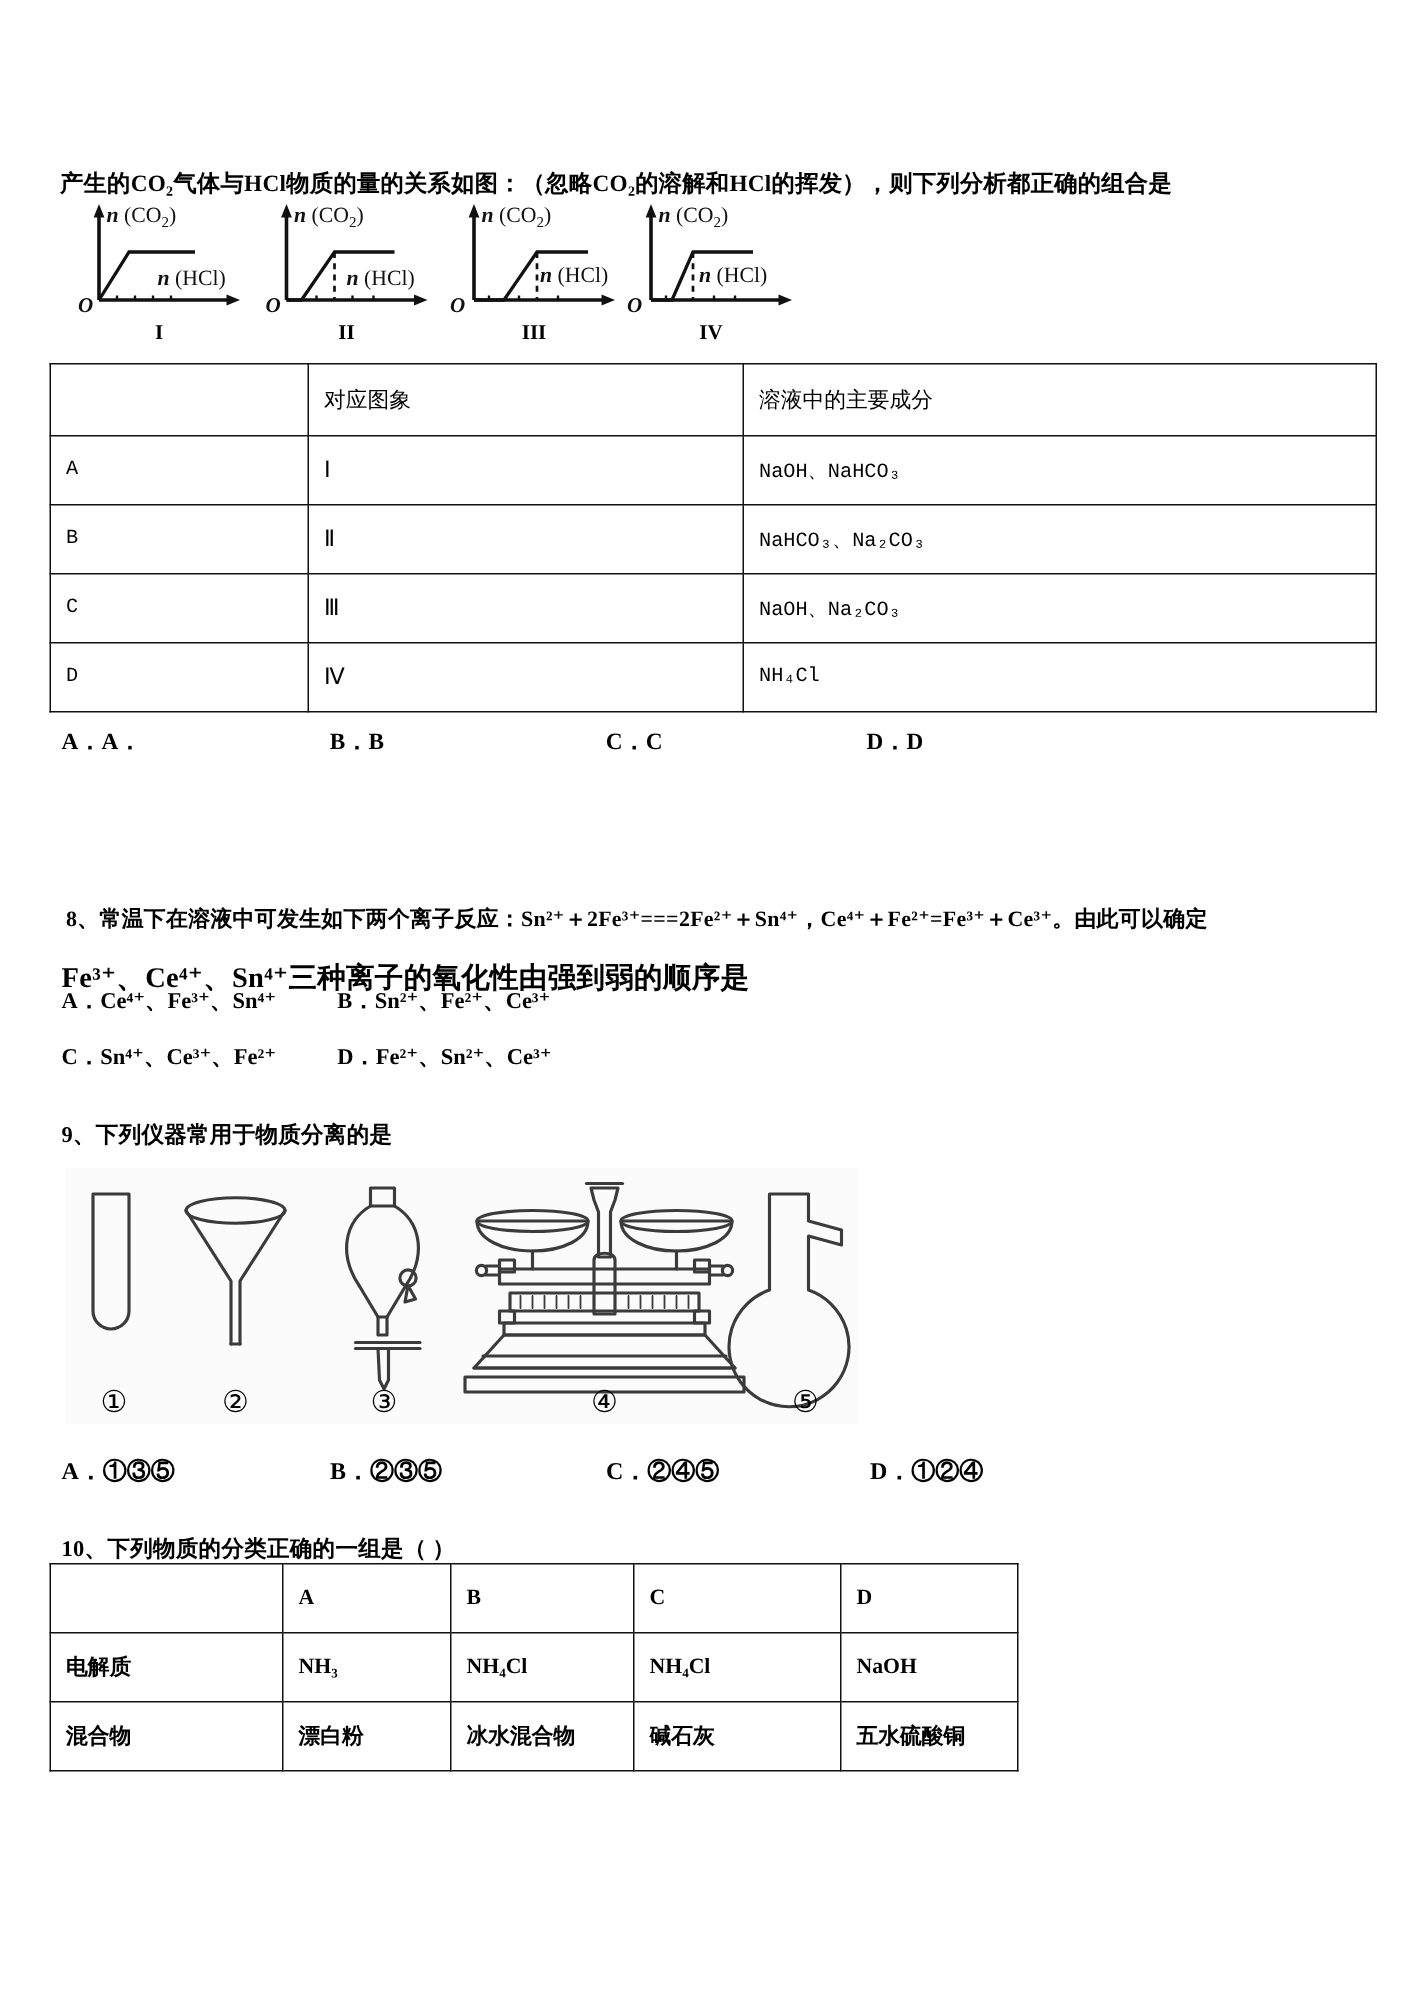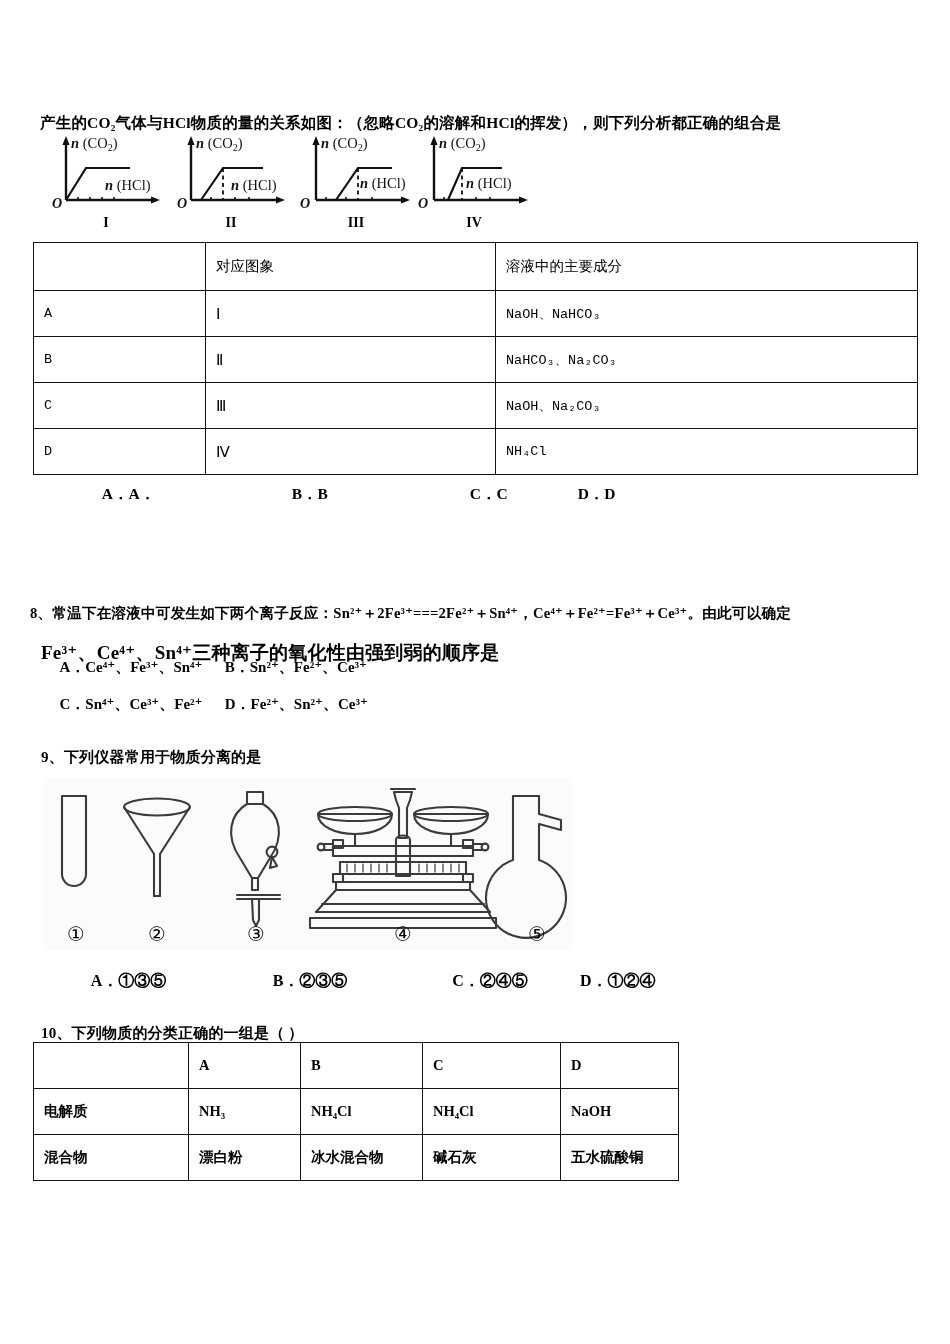--- a/index.html
+++ b/index.html
@@ -33,21 +33,20 @@
     margin-top: 13px;
   }
   .stem-wrap {
     white-space: normal;
   }
   .optrow {
     position: absolute;
     font-size: 15.5px;
     font-weight: 700;
     white-space: nowrap;
-    text-align: center;
   }
   .optrow span.opt {
     display: inline-block;
   }
 
   
   .graphs {
     position: absolute;
     left: 42px;
     top: 128px;
@@ -293,21 +292,21 @@
 
   <div class="optrow" style="left:41px; top:484px;">
     <span class="opt" style="width:175px">A．A．</span>
     <span class="opt" style="width:180px">B．B</span>
     <span class="opt" style="width:170px">C．C</span>
     <span class="opt">D．D</span>
   </div>
 
 
 
-  <div class="stem" style="left:30px; top:590px; font-size:14.6px;">8、常温下在溶液中可发生如下两个离子反应：Sn²⁺＋2Fe³⁺===2Fe²⁺＋Sn⁴⁺，Ce⁴⁺＋Fe²⁺=Fe³⁺＋Ce³⁺。由此可以确定</div>
+  <div class="stem" style="left:44px; top:590px; font-size:14.6px;">8、常温下在溶液中可发生如下两个离子反应：Sn²⁺＋2Fe³⁺===2Fe²⁺＋Sn⁴⁺，Ce⁴⁺＋Fe²⁺=Fe³⁺＋Ce³⁺。由此可以确定</div>
   <div class="stem" style="left:41px; top:626px; font-size:19px;">Fe³⁺、Ce⁴⁺、Sn⁴⁺三种离子的氧化性由强到弱的顺序是</div>
 
   <div class="optrow" style="left:41px; top:695px; font-size:15px;">
     <span class="opt" style="width:180px">C．Sn⁴⁺、Ce³⁺、Fe²⁺</span>
     <span class="opt">D．Fe²⁺、Sn²⁺、Ce³⁺</span>
   </div>
   <div class="optrow" style="left:41px; top:658px; font-size:15px;">
     <span class="opt" style="width:180px">A．Ce⁴⁺、Fe³⁺、Sn⁴⁺</span>
     <span class="opt">B．Sn²⁺、Fe²⁺、Ce³⁺</span>
   </div>

